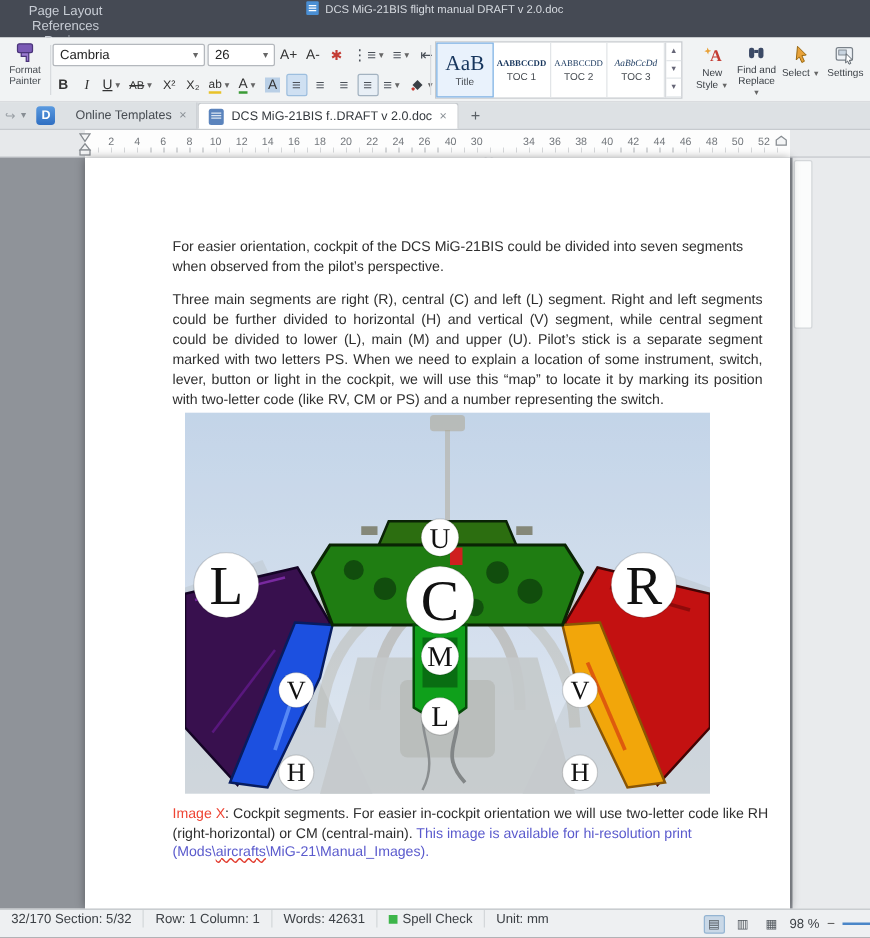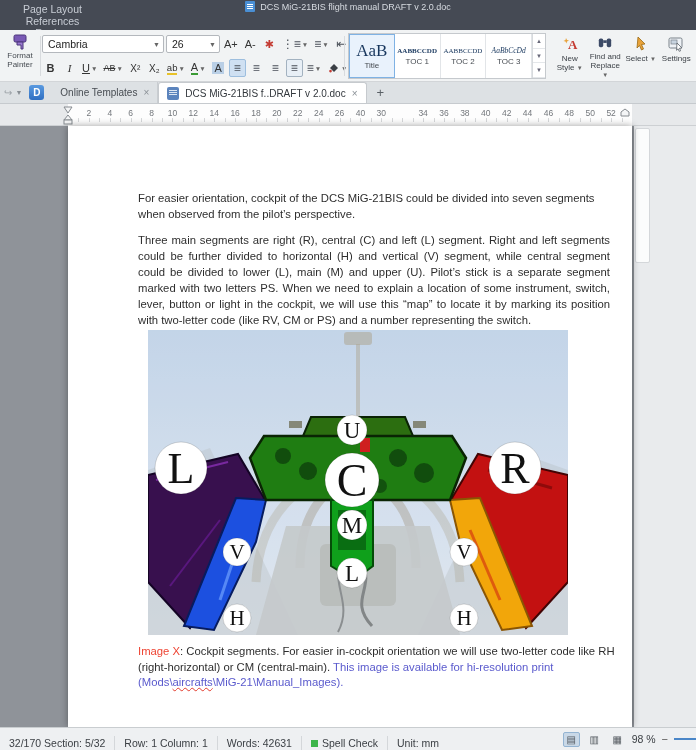--- a/index.html
+++ b/index.html
@@ -103,21 +103,21 @@
   .p2{top:106px;text-align:justify;}
   .fig{position:absolute;left:80px;top:204px;width:420px;height:305px;}
   .caption{position:absolute;left:70px;top:518px;width:478px;font-size:11.3px;line-height:15.5px;}
   .cap-label{color:#ee4433;}
   .cap-body{color:#2e2e2e;}
   .cap-note{color:#5a5acd;}
   .spellwavy{text-decoration:underline;text-decoration-style:wavy;text-decoration-color:#e23b2e;text-decoration-thickness:1px;}
 
   
   .statusbar{position:absolute;left:0;top:727px;width:696px;height:23px;background:#eef0f2;
-             border-top:1px solid #c9cdd0;display:flex;align-items:flex-end;font-size:10.5px;color:#3c4045;}
+             border-top:1px solid #c9cdd0;display:flex;align-items:flex-start;font-size:10.5px;color:#3c4045;}
   .sseg{padding:0 9px;height:14px;display:flex;align-items:center;gap:4px;border-right:1px solid #d4d7da;}
   .greenbox{width:7px;height:7px;background:#3db54a;display:inline-block;}
   .sright{position:absolute;right:0;top:0;height:22px;display:flex;align-items:center;gap:6px;padding-right:0;}
   .viewic{width:17px;height:15px;border:1px solid transparent;border-radius:2px;display:flex;
           align-items:center;justify-content:center;font-size:10px;color:#555b61;}
   .viewic.active{background:#c9d8e7;border-color:#94b4d2;}
   .zoom-minus{font-size:11px;color:#555;}
   .zoom-slider{width:22px;height:2px;background:#4a86c8;}
 </style>
 </head>

